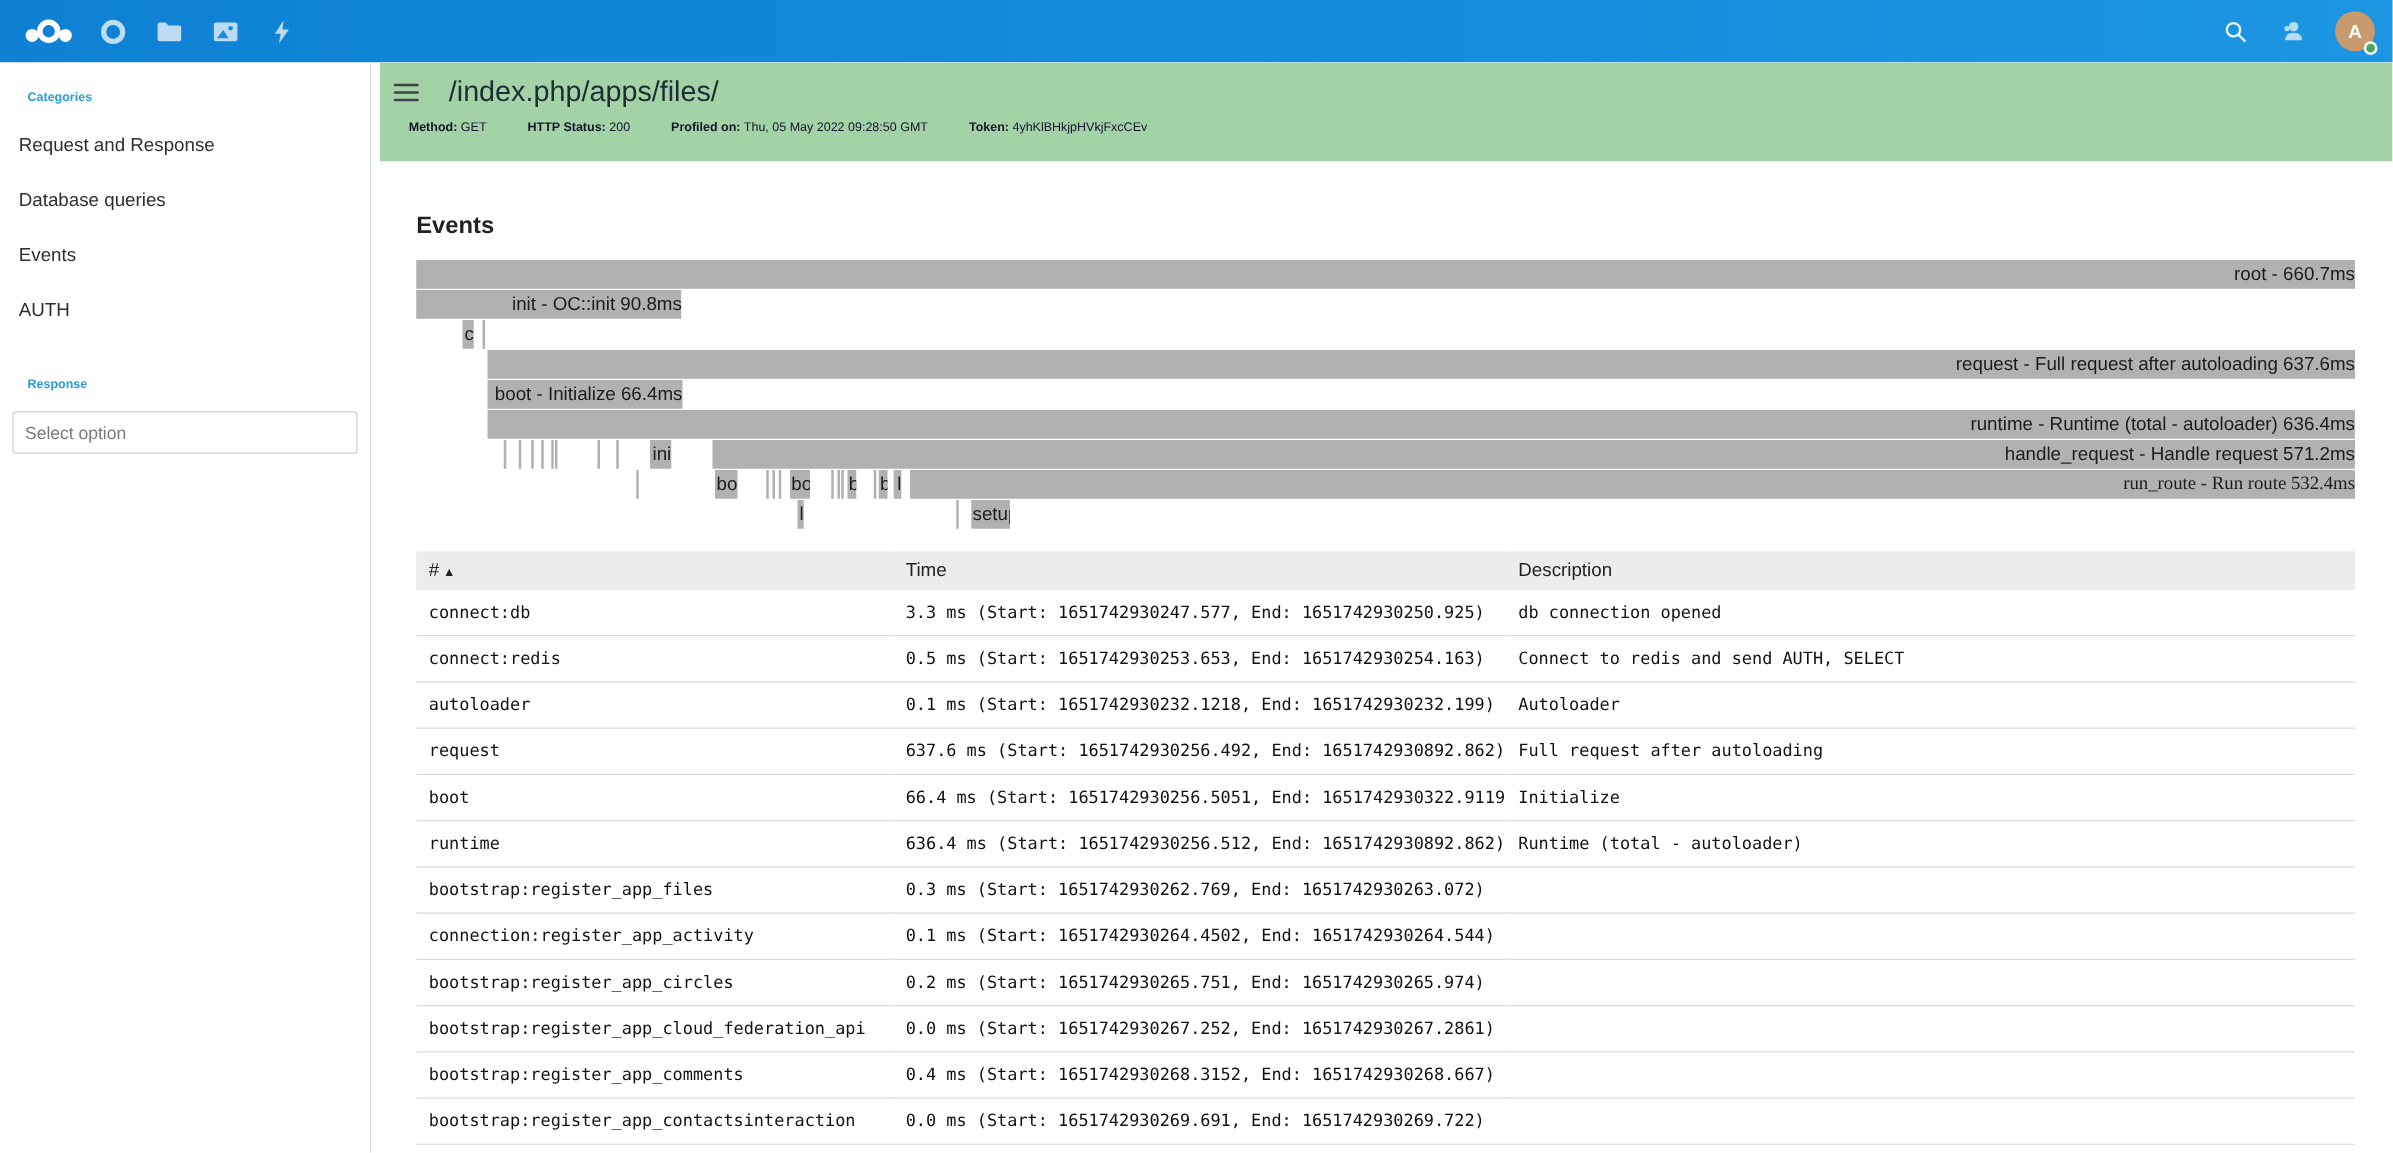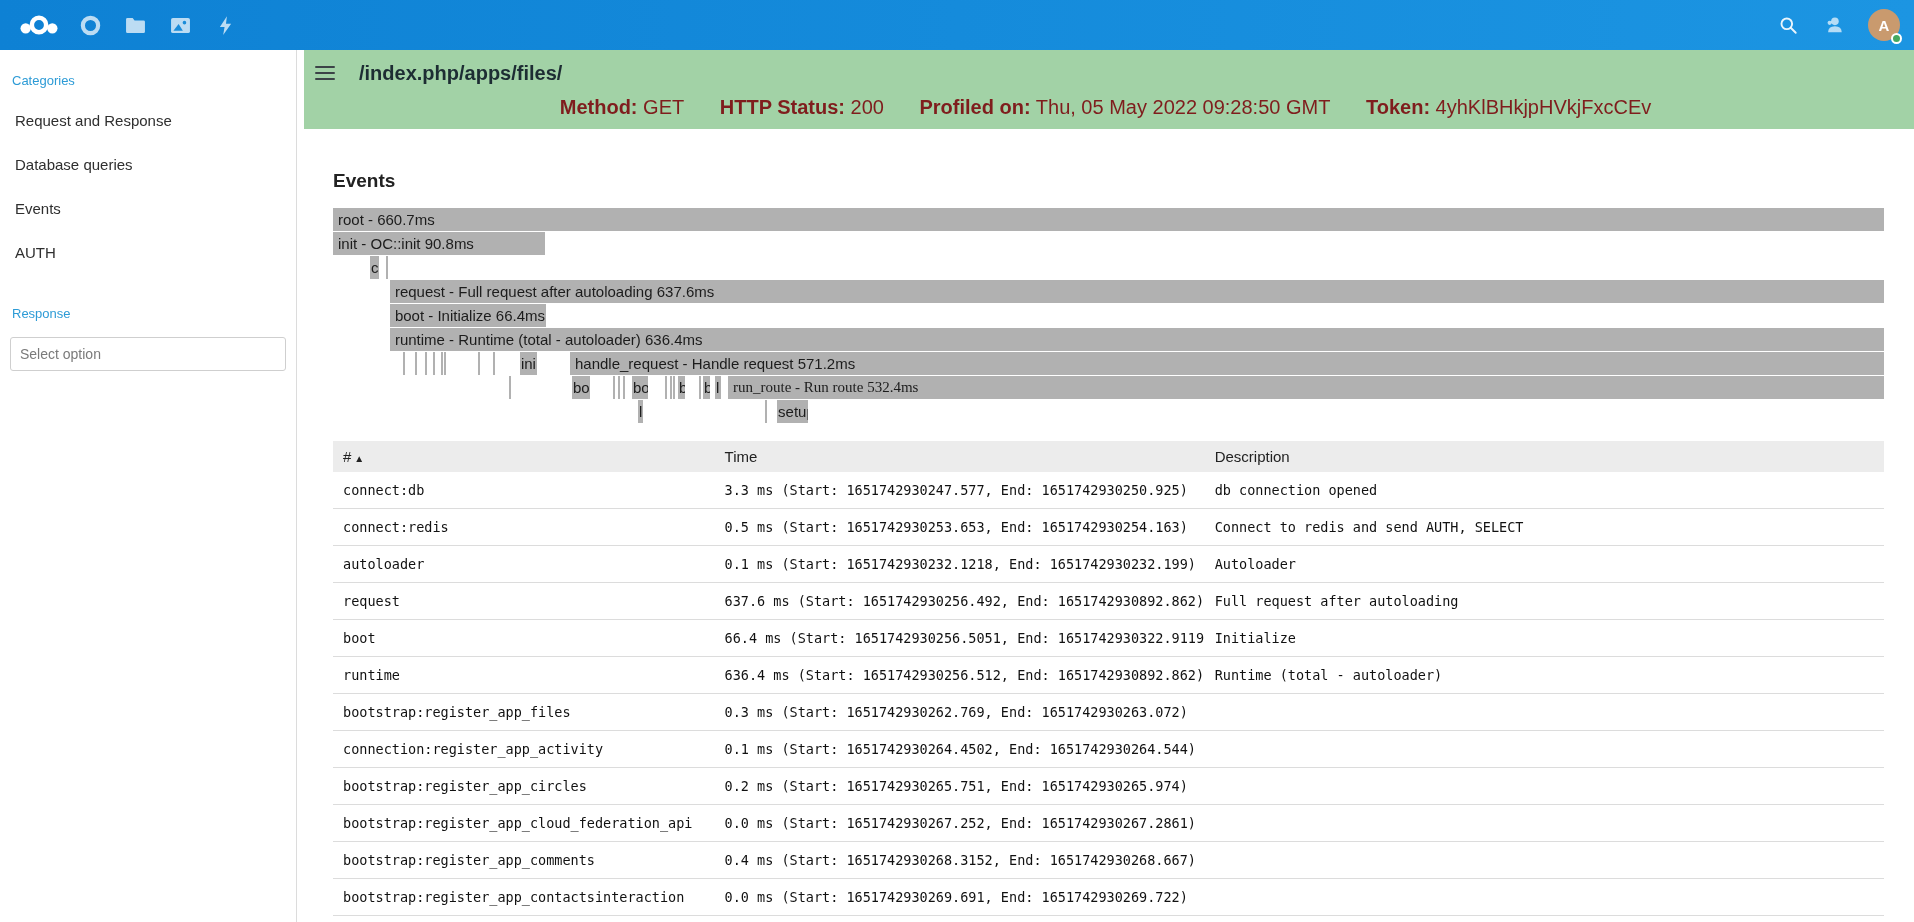--- a/index.html
+++ b/index.html
@@ -32,50 +32,50 @@
   .status-dot{
     position:absolute;right:-2px;bottom:-3px;width:11px;height:11px;border-radius:50%;
     background:var(--status-dot-green);border:2px solid #fff;
   }
   
   .sidebar{
     position:absolute;top:50px;left:0;bottom:0;width:297px;background:#fff;
     border-right:1px solid #dcdcdc;padding-top:15px;
   }
   .side-heading{
-    color:var(--heading-blue);font-size:13px;font-weight:400;margin:0;padding:8px 0 10px 12px;
+    color:var(--heading-blue);font-size:10px;font-weight:700;margin:0;padding:8px 0 10px 22px;
   }
   .side-item{
     height:44px;display:flex;align-items:center;padding-left:15px;font-size:15px;color:#2f2f2f;cursor:pointer;
   }
   .requests-heading{margin-top:24px;}
   .select-box{
     margin:6px 10px 0 10px;height:34px;border:1px solid #cfcfcf;border-radius:3px;
     display:flex;align-items:center;padding-left:9px;font-size:14px;color:#7a7a7a;cursor:pointer;background:#fff;
   }
   
   .content{position:absolute;top:50px;left:297px;right:0;bottom:0;background:#fff;overflow:hidden;}
   .request-header{
     margin-left:7px;background:var(--status-green);height:79px;padding:10px 0 0 0;
   }
   .title-row{display:flex;align-items:center;padding-left:11px;}
   .hamburger{width:20px;cursor:pointer;padding:2px 0;}
   .hamburger span{display:block;height:2px;background:#3c4347;margin:4px 0;border-radius:1px;}
-  .page-title{font-size:20px;font-weight:700;color:#1d2d33;margin-left:24px;}
-  .meta-row{margin-top:10px;padding-left:23px;font-size:20px;color:#7f1d1d;text-align:center;}
+  .page-title{font-size:23px;font-weight:400;color:#1d2d33;margin-left:24px;}
+  .meta-row{margin-top:10px;padding-left:23px;font-size:10px;color:#0f172a;}
   .meta-pair{margin-right:30px;}
   .meta-pair b{font-weight:700;}
   
   .events-wrap{padding:0 30px 0 36px;}
   .events-heading{font-size:19px;font-weight:700;color:#222;margin:41px 0 16px 0;}
   .timeline{position:relative;}
   .tl-row{position:relative;height:24px;}
   .tl-bar{
     position:absolute;top:0;height:23px;background:var(--bar-gray);color:#1c1c1c;
-    font-size:15px;line-height:23px;padding-left:5px;white-space:nowrap;overflow:hidden;cursor:default;
+    font-size:15px;line-height:23px;padding-left:5px;white-space:nowrap;overflow:hidden;cursor:default;text-align:right;
   }
   .tl-bar.sm{padding-left:1px;}
   .tl-bar.thin{padding:0;min-width:1px;}
   
   .events-table{width:100%;border-collapse:collapse;margin-top:17px;table-layout:fixed;}
   .events-table th{
     background:#ececec;text-align:left;font-weight:400;font-size:15px;color:#222;
     padding:7px 10px;cursor:pointer;
   }
   .events-table th .sort{font-size:10px;margin-left:3px;}

